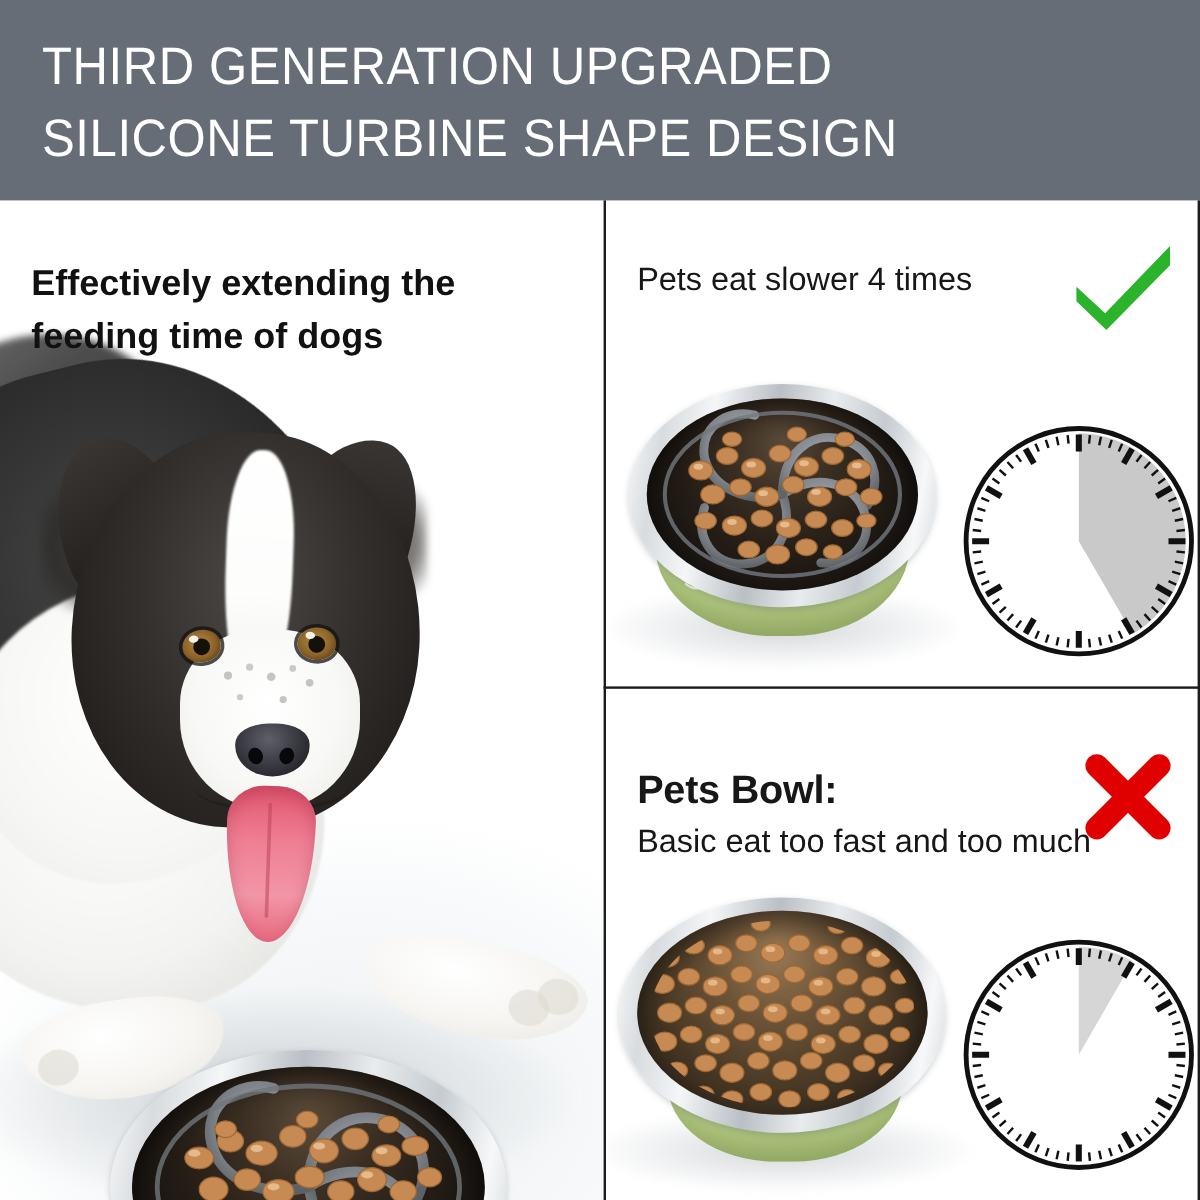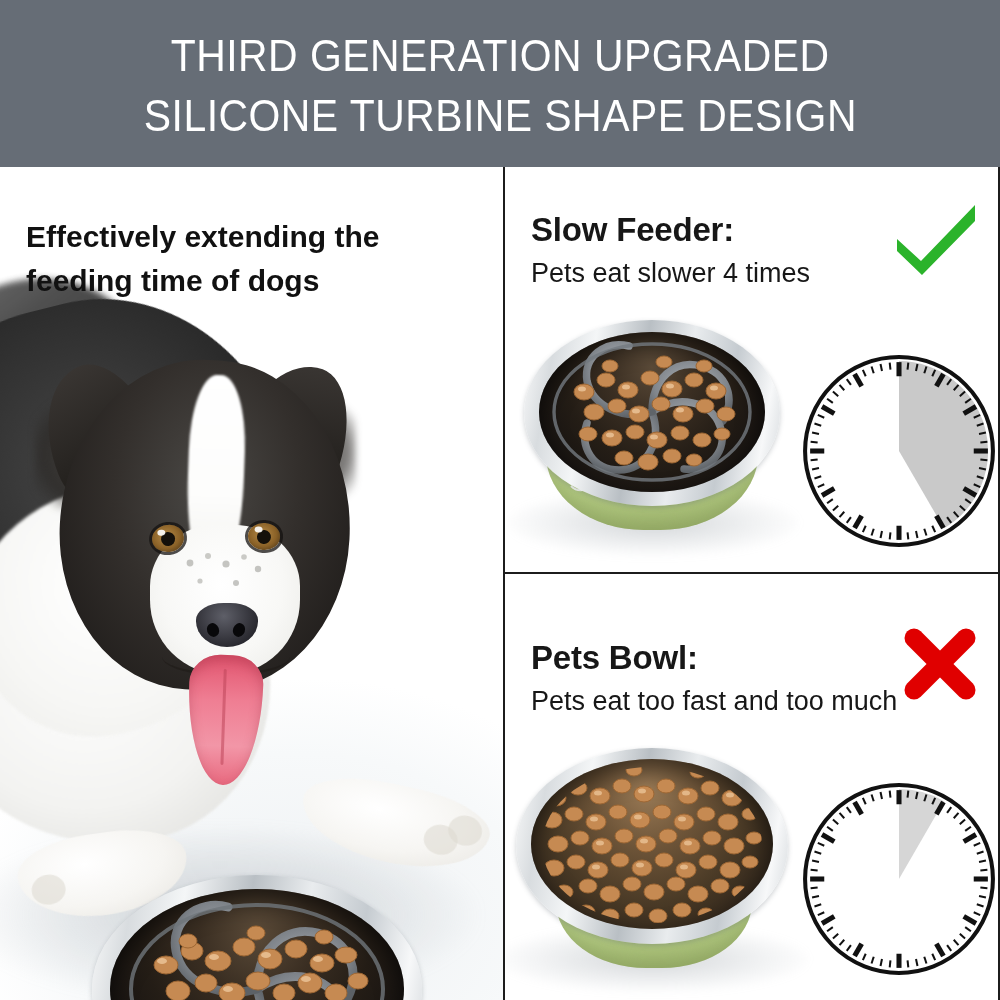--- a/index.html
+++ b/index.html
@@ -8,21 +8,21 @@
     font-family:"Liberation Sans","DejaVu Sans",sans-serif;
     background:#ffffff;overflow:hidden;
   }
   #page{position:relative;width:1000px;height:1000px;background:#fff;}
 
   
   .header{
     position:absolute;left:0;top:0;width:1000px;height:167px;
     background:#666d76;
     display:flex;flex-direction:column;
-    align-items:center;justify-content:center;
+    justify-content:center;
     box-sizing:border-box;padding-top:4px;
   }
   .header-line{
     color:#ffffff;
     font-family:"Liberation Sans Narrow","Liberation Sans",sans-serif;
     font-size:44px;
     letter-spacing:0.5px;
     line-height:60px;
     white-space:nowrap;
     transform:scaleX(0.93);
@@ -379,21 +379,20 @@
           <ellipse cx="120" cy="120" rx="5" ry="3"></ellipse>
             <ellipse cx="68" cy="116" rx="5" ry="3"></ellipse>
         </g>
       </svg>
     </div>
   </div>
 
   <div class="panel panel-tr">
 
     <div class="rp-text-tr">
-      <div class="rp-title nosel">Slow Feeder:</div>
       <div class="rp-sub nosel">Pets eat slower 4 times</div>
     </div>
 
     <svg class="mark mark-check" viewBox="0 0 90 76">
       <path d="M6 40 L30 62 L84 6 L84 22 L31 76 L6 52 Z" fill="#2bb32b"></path>
     </svg>
 
     <div class="bowl bowl-tr">
       <div class="bowl-shadow" style="left:-16px;top:170px;width:290px;height:66px;"></div>
       <div class="bowl-base" style="left:22px;top:84px;width:212px;height:126px;"></div>
@@ -543,21 +542,21 @@
             </g>
         </g>
       </svg>
     </div>
   </div>
 
   <div class="panel panel-br">
 
     <div class="rp-text-br">
       <div class="rp-title nosel">Pets Bowl:</div>
-      <div class="rp-sub nosel">Pets eat too fast and too much</div>
+      <div class="rp-sub nosel">Basic eat too fast and too much</div>
     </div>
 
     <svg class="mark mark-cross" viewBox="0 0 78 78">
       <g stroke="#e00000" stroke-width="19" stroke-linecap="round">
         <line x1="13" y1="13" x2="65" y2="65"></line>
         <line x1="65" y1="13" x2="13" y2="65"></line>
       </g>
     </svg>
 
     <div class="bowl bowl-br">

